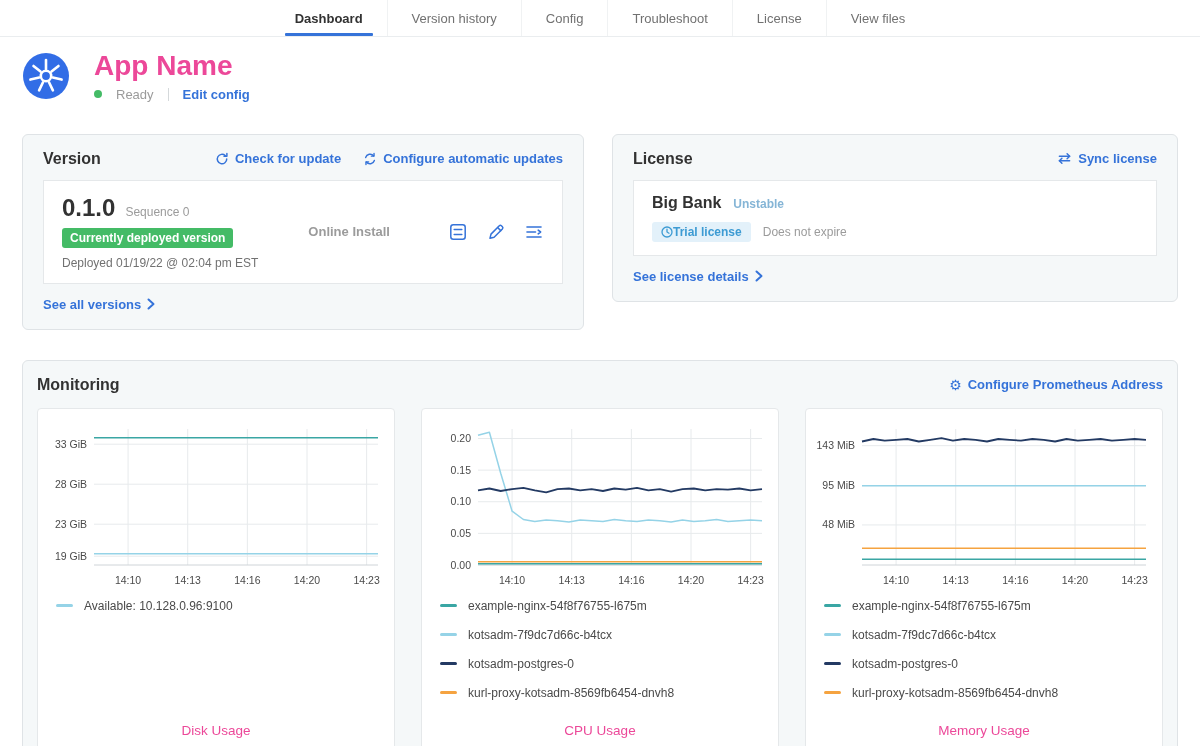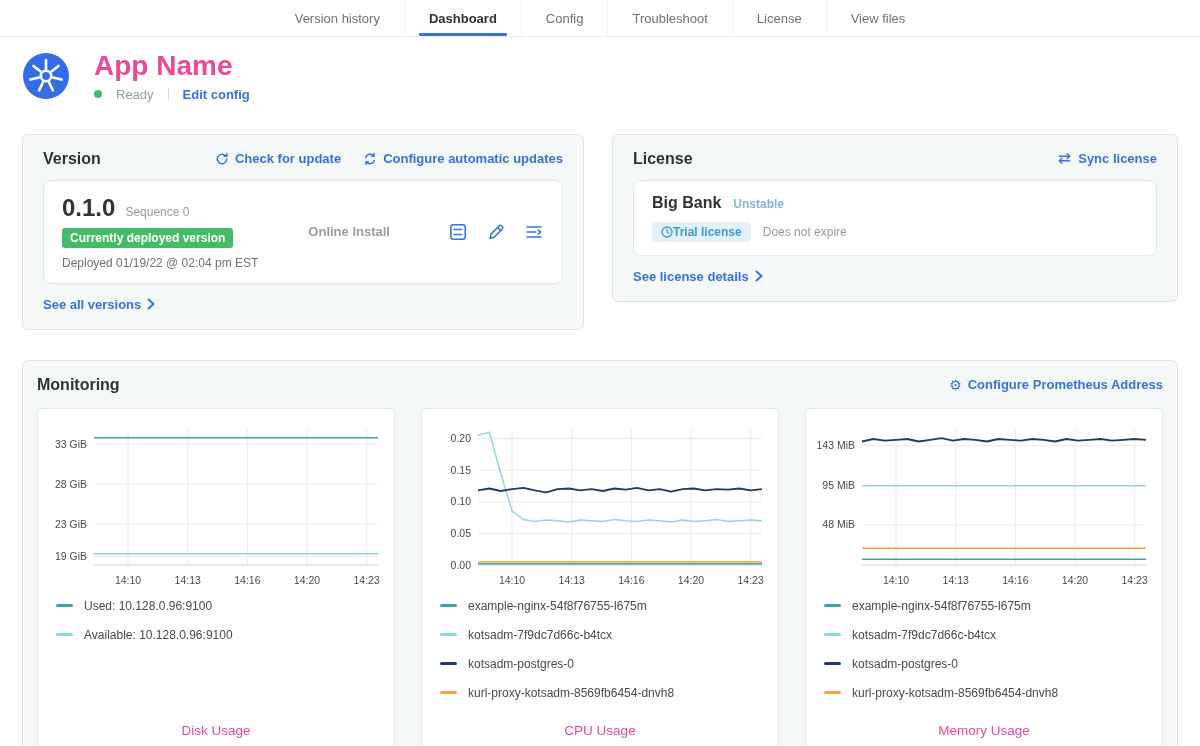--- a/index.html
+++ b/index.html
@@ -35,21 +35,21 @@
   .link {
     color:#3573d9; font-size:13px; font-weight:600; cursor:pointer;
     display:inline-flex; align-items:center; gap:6px; white-space:nowrap;
   }
   
   .cards-row { display:grid; grid-template-columns:562px 1fr; gap:28px; margin-top:32px; align-items:start; }
   .card { background:#f5f8f9; border:1px solid #dfe3e6; border-radius:6px; padding:15px 20px 16px; }
   .card-head { display:flex; justify-content:space-between; align-items:center; }
   .card-title { font-size:16px; font-weight:700; color:#323232; }
   .head-links { display:flex; gap:22px; }
-  .white-card { background:#fff; border:1px solid #e5e8ea; border-radius:8px; margin-top:12px; padding:13px 18px; }
+  .white-card { background:#fff; border:1px solid #e5e8ea; border-radius:0; margin-top:12px; padding:13px 18px; }
   
   .v-card { display:flex; align-items:center; justify-content:space-between; }
   .v-row { display:flex; align-items:baseline; gap:10px; }
   .v-num { font-size:24px; font-weight:700; color:#323232; }
   .v-seq { font-size:12px; color:#9b9b9b; }
   .badge-green {
     display:inline-block; margin-top:6px; background:#44bb66; color:#fff;
     font-size:12px; font-weight:600; padding:3px 8px; border-radius:3px;
   }
   .v-deployed { margin-top:8px; font-size:12px; color:#717171; }
@@ -79,22 +79,22 @@
   .legend li { display:flex; align-items:center; gap:11px; margin-bottom:15px; font-size:12px; color:#4a4a4a; }
   .swatch { width:17px; height:3px; border-radius:2px; flex:none; }
   .chart-title { margin-top:auto; text-align:center; font-size:13.5px; font-weight:400; color:#ec4899; padding-top:8px; }
   .gear-glyph { font-family:"DejaVu Sans", sans-serif; font-size:14px; line-height:1; color:#3573d9; }
   svg text { font-family:"Liberation Sans","DejaVu Sans",sans-serif; }
 </style>
 </head>
 <body>
 
 <div class="nav">
+  <div class="tab active">Dashboard</div>
   <div class="tab">Version history</div>
-  <div class="tab active">Dashboard</div>
   <div class="tab">Config</div>
   <div class="tab">Troubleshoot</div>
   <div class="tab">License</div>
   <div class="tab">View files</div>
 </div>
 
 <div class="page">
 
   <div class="app-header">
     <svg class="k8s-logo" viewBox="0 0 48 48">
@@ -259,24 +259,20 @@
               <line x1="261" y1="10" x2="261" y2="146" stroke="#e7eaec" stroke-width="1"></line>
               <text x="261" y="165" text-anchor="middle" font-size="10.5" fill="#4a4a4a">14:20</text>
               <line x1="320.64" y1="10" x2="320.64" y2="146" stroke="#e7eaec" stroke-width="1"></line>
               <text x="320.64" y="165" text-anchor="middle" font-size="10.5" fill="#4a4a4a">14:23</text>
               <line x1="48" y1="146" x2="332" y2="146" stroke="#cfd4d8" stroke-width="1"></line>
               <polyline points="48.0,18.8 332.0,18.8" fill="none" stroke="#3aa6a4" stroke-width="1.6" stroke-linejoin="round"></polyline>
               <polyline points="48.0,134.8 332.0,134.8" fill="none" stroke="#95d3e7" stroke-width="1.6" stroke-linejoin="round"></polyline>
             </svg>
           </div>
         <ul class="legend">
-            <li>
-              <span class="swatch" style="background: rgb(58, 166, 164);"></span>
-              <span class="legend-label">Used: 10.128.0.96:9100</span>
-            </li>
             <li>
               <span class="swatch" style="background: rgb(149, 211, 231);"></span>
               <span class="legend-label">Available: 10.128.0.96:9100</span>
             </li>
           </ul>
         <div class="chart-title">Disk Usage</div>
       </div>
       <div class="chart-card">
         <div class="chart-plot">
             <svg viewBox="0 0 340 172">

